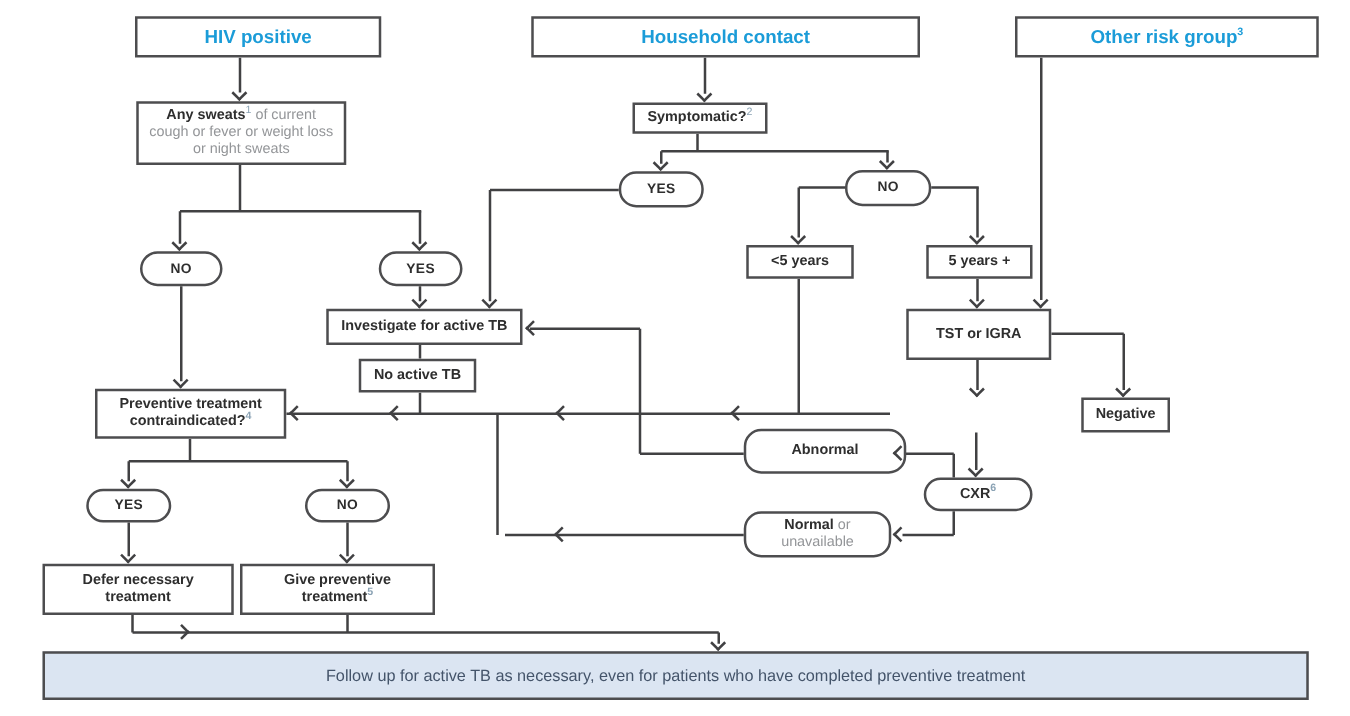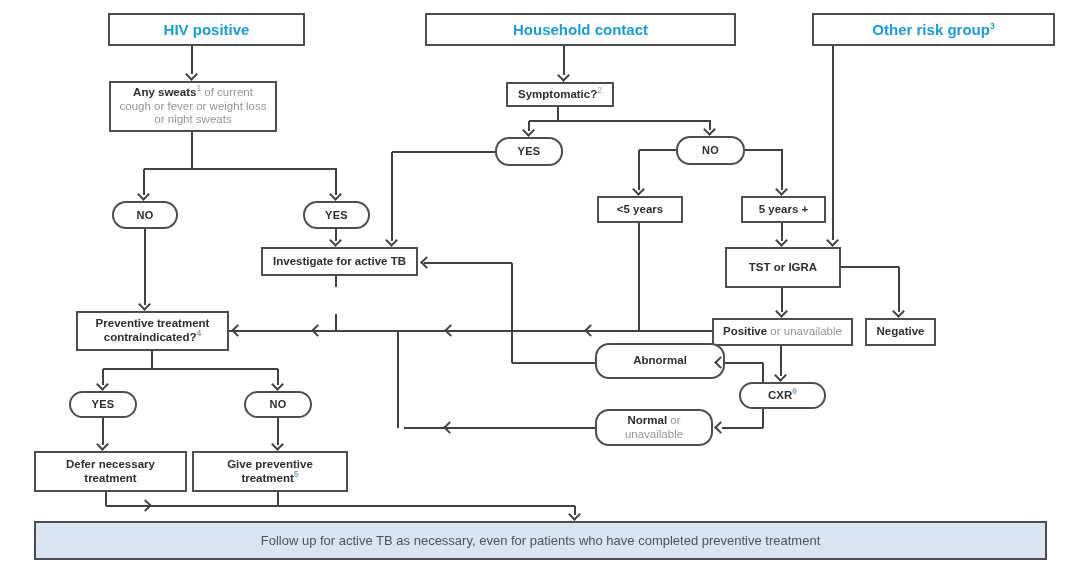--- a/index.html
+++ b/index.html
@@ -62,20 +62,23 @@
   <div class="box round yn" style="left:112px;top:201px;width:66px;height:28px">
     <span>NO</span>
   </div>
   <div class="box round yn" style="left:303px;top:201px;width:67px;height:28px">
     <span>YES</span>
   </div>
 
   <div class="box b" style="left:261px;top:247px;width:157px;height:29px">
     <span>Investigate for active TB</span>
   </div>
+  <div class="box b" style="left:287px;top:287px;width:94px;height:27px">
+    <span>No active TB</span>
+  </div>
 
   <div class="box b" style="left:76px;top:311px;width:153px;height:40px">
     <span>
       <span>Preventive treatment</span><br>
       <span>contraindicated?</span><sup class="fn">4</sup>
     </span>
   </div>
 
   <div class="box round yn" style="left:69px;top:391px;width:68px;height:27px">
     <span>YES</span>
@@ -114,25 +117,20 @@
     <span>&lt;5 years</span>
   </div>
   <div class="box b" style="left:741px;top:196px;width:85px;height:27px">
     <span>5 years +</span>
   </div>
 
   <div class="box b" style="left:725px;top:247px;width:116px;height:41px">
     <span>TST or IGRA</span>
   </div>
 
-  <div class="box" style="left:712px;top:318px;width:141px;height:28px">
-    <span>
-      <span class="b">Positive</span><span class="g"> or unavailable</span>
-    </span>
-  </div>
   <div class="box b" style="left:865px;top:318px;width:71px;height:28px">
     <span>Negative</span>
   </div>
 
   <div class="box round b" style="left:739px;top:382px;width:87px;height:27px">
     <span>
       <span>CXR</span><sup class="fn">6</sup>
     </span>
   </div>
 

